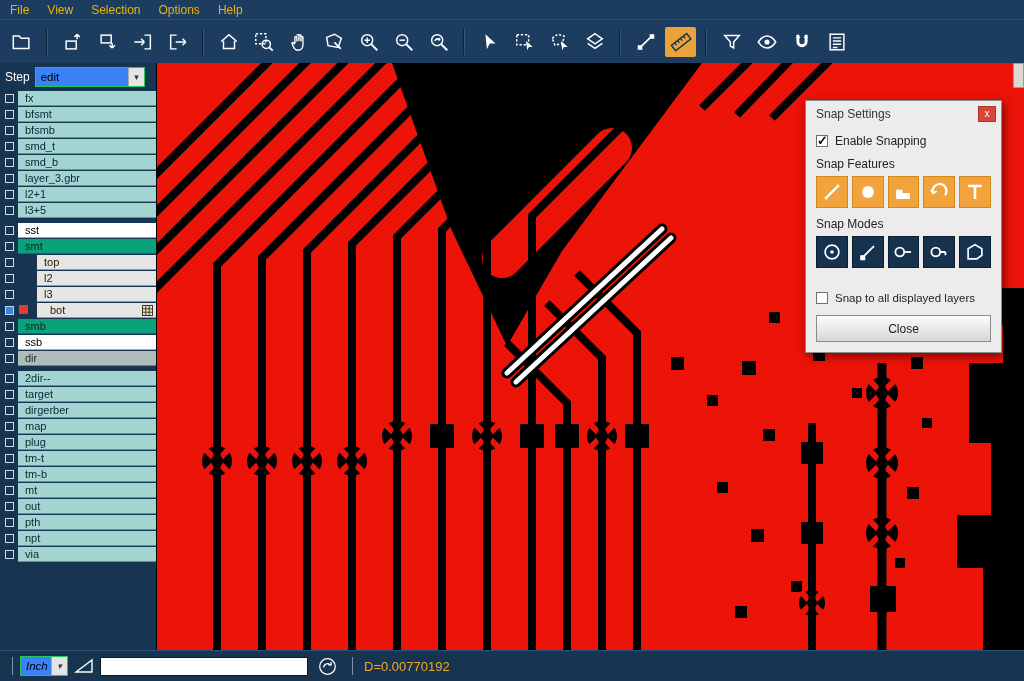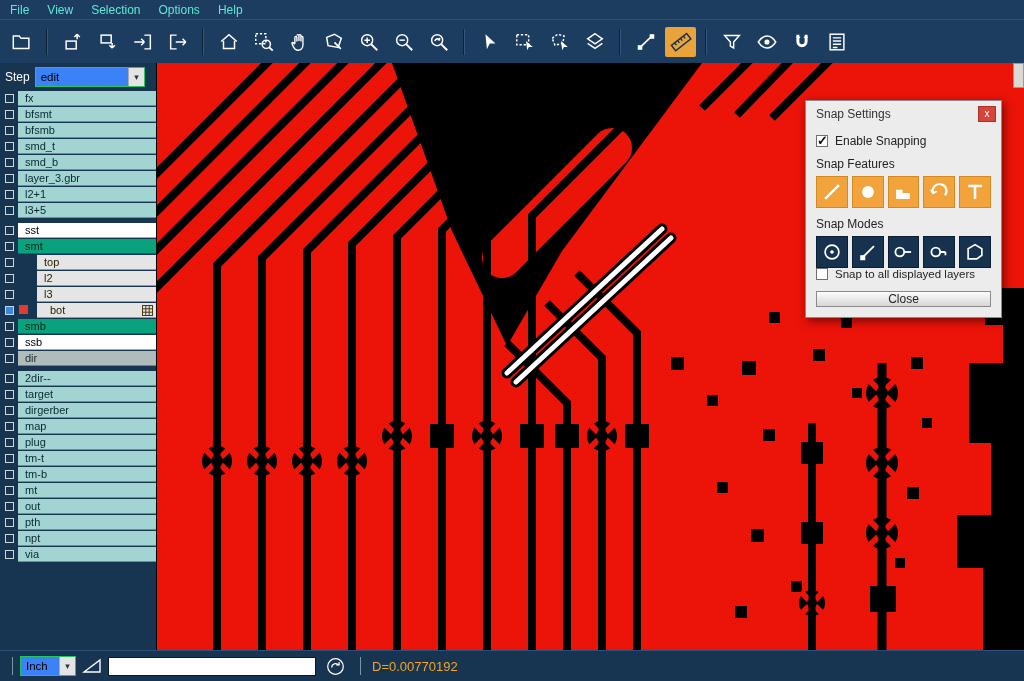--- a/index.html
+++ b/index.html
@@ -1,21 +1,21 @@
 <!DOCTYPE html>
 <html><head>
 <meta charset="utf-8">
 <style>
   * { box-sizing: border-box; margin: 0; padding: 0; }
   html,body { width:1024px; height:681px; overflow:hidden; }
   body { font-family:"Liberation Sans", sans-serif; background:#173450; position:relative; }
 
   
   .menubar { height:19px; background:#1c3d5f; display:flex; align-items:center; padding-left:8px; }
-  .menu-item { color:#5eead4; font-size:12px; padding:0 10px 0 2px; margin-right:6px; cursor:default; }
+  .menu-item { color:#eab308; font-size:12px; padding:0 10px 0 2px; margin-right:6px; cursor:default; }
   .toolbar { height:44px; background:#1c3d5f; border-top:1px solid #2b517a; display:flex; align-items:center; padding:0 4px; }
   .tool { width:31px; height:30px; display:flex; align-items:center; justify-content:center; margin:0 2px; border-radius:2px; }
   .tool.hl { background:#e8a33b; }
   .tsep { width:2px; height:26px; background:#0d2336; border-right:1px solid #33587c; margin:0 7px; }
 
   
   .main { position:absolute; top:63px; left:0; right:0; bottom:31px; display:flex; }
   .sidepanel { width:156px; background:#173450; display:flex; flex-direction:column; }
   .stepbar { height:27px; display:flex; align-items:center; gap:5px; padding:0 11px 0 5px; }
   .stepbar .step-label { color:#fff; font-size:12px; }
@@ -55,26 +55,26 @@
   .sd-body { padding:2px 10px 10px; }
   .sd-cbrow { display:flex; align-items:center; gap:7px; margin:6px 0 8px; }
   .sd-cb { width:12px; height:12px; background:#fff; border:1px solid #707070; position:relative; flex:0 0 auto; }
   .sd-cb.checked::after { content:"\2713"; position:absolute; left:0px; top:-3px; font-size:13px; font-weight:bold; color:#111; }
   .sd-cblabel { font-size:12px; }
   .sd-section { font-size:12px; margin:9px 0 5px; }
   .sd-row { display:flex; gap:4px; }
   .sd-btn { width:32px; height:32px; display:flex; align-items:center; justify-content:center; }
   .sd-btn.feature { background:#f2a33c; border:1px solid #d28a20; }
   .sd-btn.mode { background:#17324e; border:1px solid #0a1f33; }
-  .sd-closebtn { margin-top:11px; height:16px; background:linear-gradient(#fdfdfd,#d6d6d6); border:1px solid #8a8a8a; font-size:12px; color:#222; display:flex; align-items:center; justify-content:center; }
+  .sd-closebtn { margin-top:11px; height:27px; background:linear-gradient(#fdfdfd,#d6d6d6); border:1px solid #8a8a8a; font-size:12px; color:#222; display:flex; align-items:center; justify-content:center; }
 
   
   .statusbar { position:absolute; left:0; bottom:0; width:100%; height:31px; background:#173450; border-top:1px solid #2b517a; display:flex; align-items:center; padding-left:5px; }
   .sb-sep { width:1px; height:18px; background:#7d94a9; margin:0 7px; }
-  .sb-select { width:56px; }
+  .sb-select { width:48px;font-style:italic; }
   .sb-tri { margin:0 6px; display:flex; }
   .sb-input { width:208px; height:19px; background:#fff; border:1px solid #08192b; font-size:11px; padding:0 4px; font-family:"Liberation Sans",sans-serif; }
   .sb-refresh { margin:0 8px 0 10px; display:flex; }
   .sb-distance { color:#f5a623; font-size:13px; margin-left:4px; }
 </style>
 </head>
 <body>
 
 <div class="menubar">
     <span class="menu-item">File</span>
@@ -602,21 +602,21 @@
                 <circle cx="8.5" cy="12" r="4.8" fill="none" stroke="#fff" stroke-width="2"></circle>
                 <path d="M13.3 12H19M19 12v3.5" fill="none" stroke="#fff" stroke-width="2"></path>
               </svg>
             </div>
             <div class="sd-btn mode">
               <svg width="22" height="22" viewBox="0 0 24 24">
                 <path d="M4.5 19.5v-11L12 4l7.5 4.5v7l-5.5 4z" fill="none" stroke="#fff" stroke-width="1.8"></path>
               </svg>
             </div>
           </div>
-        <div class="sd-cbrow" style="margin-top:0">
+        <div class="sd-cbrow" style="margin-top:24px">
           <span class="sd-cb"></span>
           <span class="sd-cblabel" style="font-size:11.5px">Snap to all displayed layers</span>
         </div>
         <div class="sd-closebtn">Close</div>
       </div>
     </div>
   </div>
 </div>
 
 <div class="statusbar">

